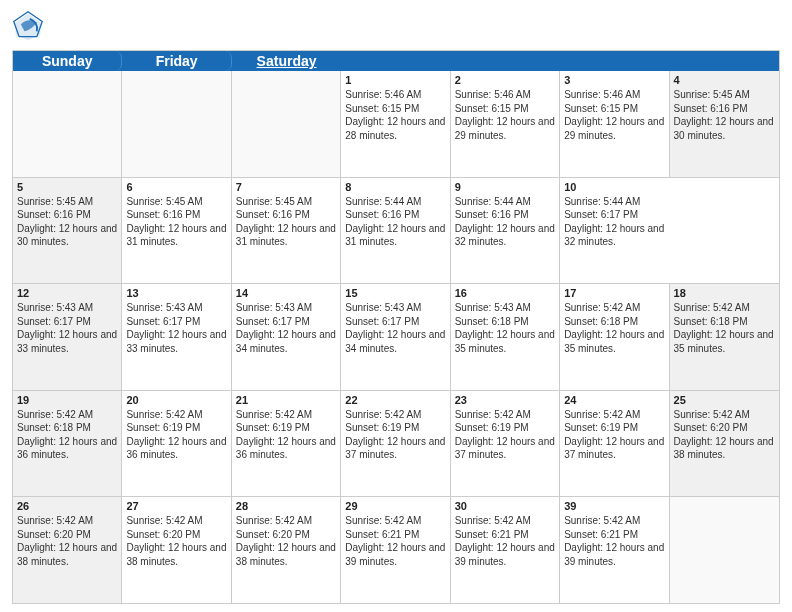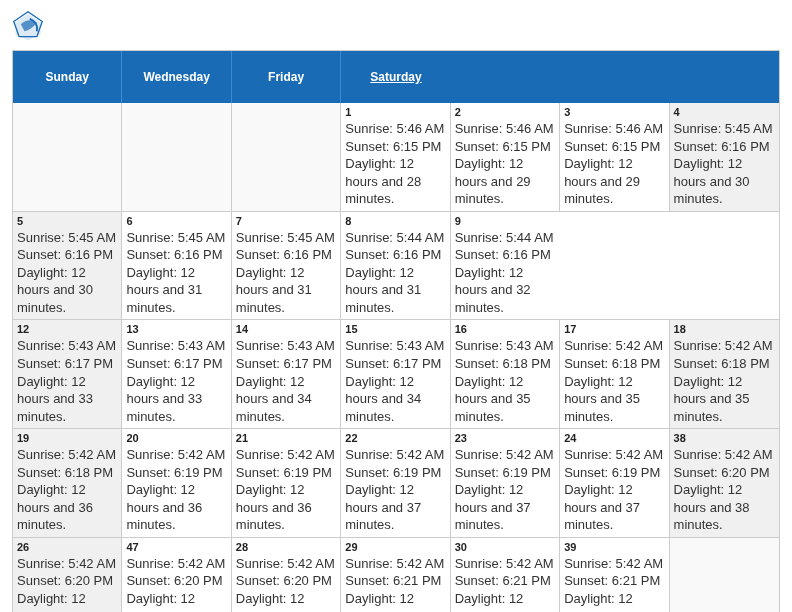--- a/index.html
+++ b/index.html
@@ -66,25 +66,26 @@
       flex-direction: column;
       border: 1px solid #ccc;
     }
     .cal-header-row {
       display: grid;
       grid-template-columns: repeat(7, 1fr);
       background: #1a6bb5;
     }
     .cal-header-cell {
       color: #fff;
-      font-size: 12px;
+      font-size: 14px;
       font-weight: bold;
       text-align: center;
-      padding: 19px 2px;
+      padding: 2px 2px;
       border-right: 1px solid #3a8ad4;
+      border-radius: 7px;
     }
     .cal-header-cell:last-child { border-right: none; text-decoration: underline; }
     .cal-body {
       flex: 1;
       display: flex;
       flex-direction: column;
     }
     .cal-row {
       display: grid;
       grid-template-columns: repeat(7, 1fr);
@@ -104,21 +105,21 @@
     .cal-cell.empty { background: #f9f9f9; }
     .cal-cell.shaded { background: #f0f0f0; }
     .day-num {
       font-size: 11px;
       font-weight: bold;
       color: #222;
       display: block;
       margin-bottom: 2px;
     }
     .day-info {
-      font-size: 13px;
+      font-size: 10px;
       color: #333;
       line-height: 1.35;
     }
   </style>
 </head>
 <body>
 
 <div class="page">
   <div class="header">
     <div class="logo">
@@ -135,21 +136,20 @@
     </div>
     <div class="title-area">
       <div class="title-month"></div>
       <div class="title-location"></div>
     </div>
   </div>
 
   <div class="calendar">
     <div class="cal-header-row">
     <div class="cal-header-cell">Sunday</div>
-        <div class="cal-header-cell">Wednesday</div>
         <div class="cal-header-cell">Friday</div>
         <div class="cal-header-cell">Saturday</div>
       </div>
     <div class="cal-body">
     <div class="cal-row">
           <div class="cal-cell empty"></div>
           <div class="cal-cell empty"></div>
           <div class="cal-cell empty"></div>
           <div class="cal-cell">
             <span class="day-num">1</span>
@@ -209,20 +209,27 @@
 Daylight: 12 hours
 and 31 minutes.</div>
           </div>
           <div class="cal-cell">
             <span class="day-num">9</span>
             <div class="day-info">Sunrise: 5:44 AM
 Sunset: 6:16 PM
 Daylight: 12 hours
 and 32 minutes.</div>
           </div>
+          <div class="cal-cell">
+            <span class="day-num">10</span>
+            <div class="day-info">Sunrise: 5:44 AM
+Sunset: 6:17 PM
+Daylight: 12 hours
+and 32 minutes.</div>
+          </div>
         </div>
         <div class="cal-row">
           <div class="cal-cell shaded">
             <span class="day-num">12</span>
             <div class="day-info">Sunrise: 5:43 AM
 Sunset: 6:17 PM
 Daylight: 12 hours
 and 33 minutes.</div>
           </div>
           <div class="cal-cell">
@@ -305,37 +312,37 @@
 and 37 minutes.</div>
           </div>
           <div class="cal-cell">
             <span class="day-num">24</span>
             <div class="day-info">Sunrise: 5:42 AM
 Sunset: 6:19 PM
 Daylight: 12 hours
 and 37 minutes.</div>
           </div>
           <div class="cal-cell shaded">
-            <span class="day-num">38</span>
+            <span class="day-num">25</span>
             <div class="day-info">Sunrise: 5:42 AM
 Sunset: 6:20 PM
 Daylight: 12 hours
 and 38 minutes.</div>
           </div>
         </div>
         <div class="cal-row">
           <div class="cal-cell shaded">
             <span class="day-num">26</span>
             <div class="day-info">Sunrise: 5:42 AM
 Sunset: 6:20 PM
 Daylight: 12 hours
 and 38 minutes.</div>
           </div>
           <div class="cal-cell">
-            <span class="day-num">47</span>
+            <span class="day-num">27</span>
             <div class="day-info">Sunrise: 5:42 AM
 Sunset: 6:20 PM
 Daylight: 12 hours
 and 38 minutes.</div>
           </div>
           <div class="cal-cell">
             <span class="day-num">28</span>
             <div class="day-info">Sunrise: 5:42 AM
 Sunset: 6:20 PM
 Daylight: 12 hours

